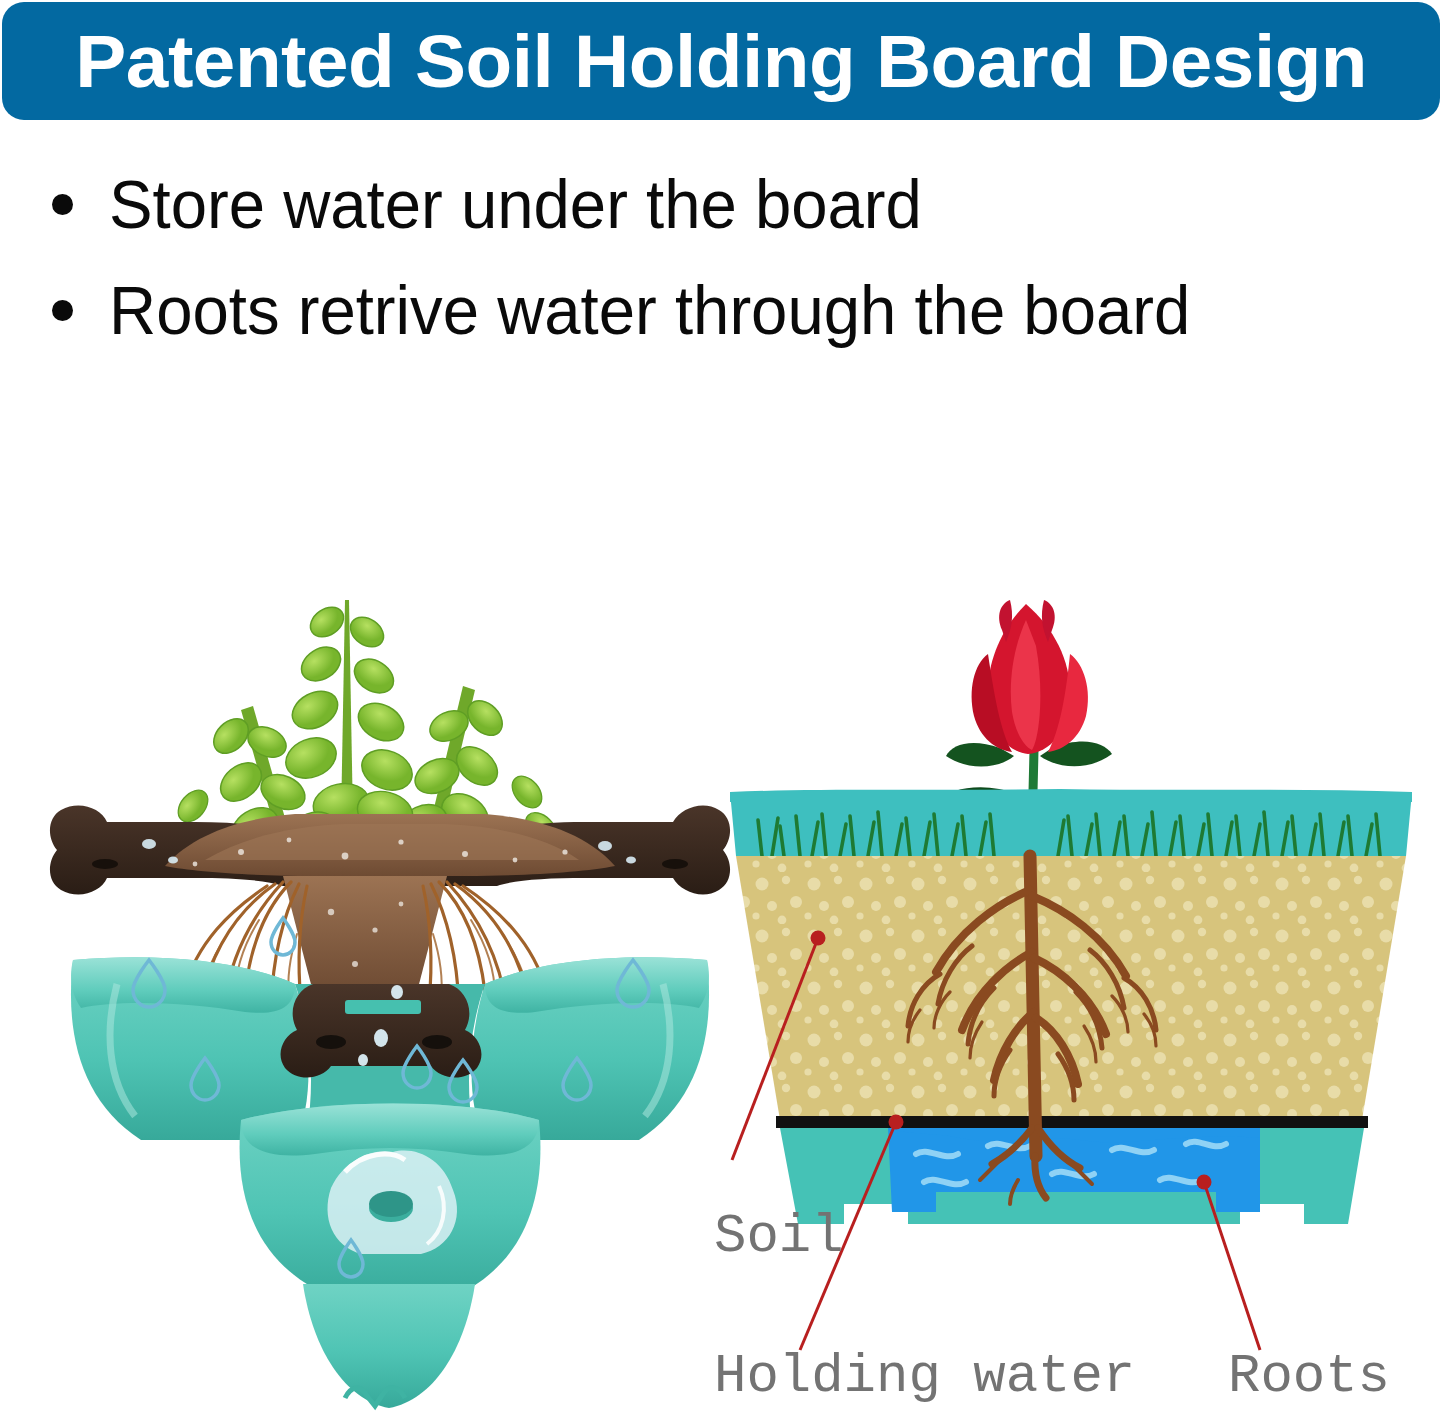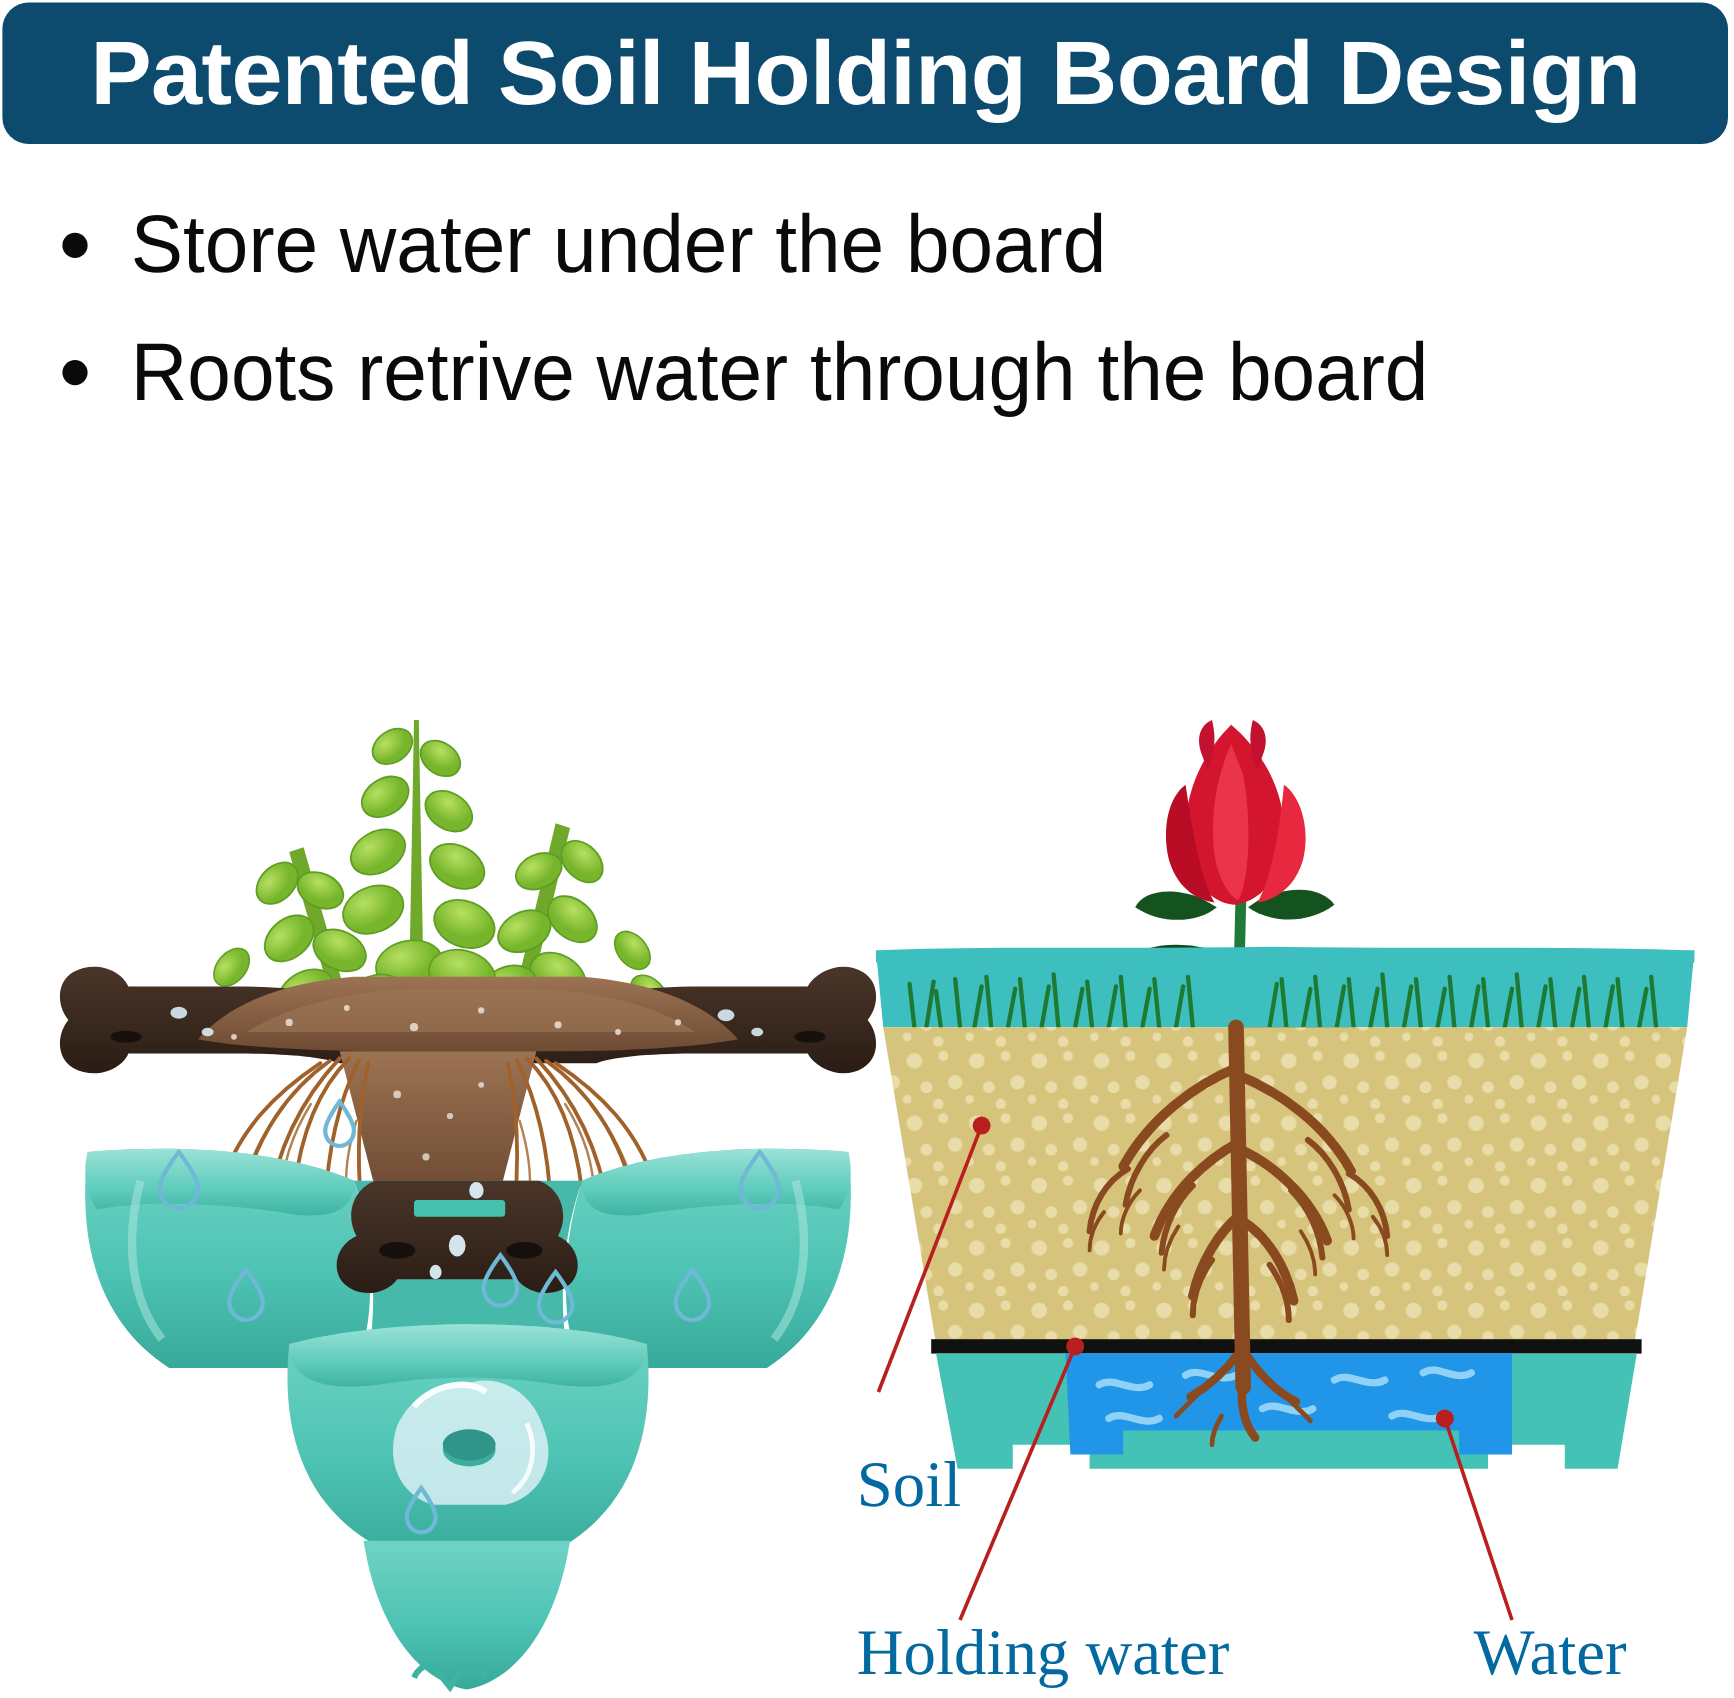--- a/index.html
+++ b/index.html
@@ -15,21 +15,21 @@
     position: relative;
   }
 
   
   .banner {
     position: absolute;
     left: 2px;
     top: 2px;
     width: 1438px;
     height: 118px;
-    background: #0c4a6e;
+    background: #0369a1;
     border-radius: 22px;
     display: flex;
     align-items: center;
     justify-content: center;
     box-sizing: border-box;
   }
   .banner-title {
     color: #ffffff;
     font-family: "Liberation Sans Narrow", "Liberation Sans", sans-serif;
     font-weight: bold;
@@ -92,23 +92,23 @@
     top: 0px;
     width: 745px;
     height: 855px;
   }
 
   svg { display: block; overflow: visible; }
 
   
   .lbl {
     position: absolute;
-    font-family: Liberation Serif, serif;
+    font-family: Liberation Mono, monospace;
     font-size: 54px;
-    color: #0369a1;
+    color: #737373;
     white-space: nowrap;
     line-height: 1;
   }
   .lbl-soil   { left: 714px; top: 1210px; }
   .lbl-board  { left: 714px; top: 1350px; }
   .lbl-water  { left: 1228px; top: 1350px; }
 </style>
 </head>
 <body>
 
@@ -556,13 +556,13 @@
         <path d="M560 790 L504 622"></path>
         <circle cx="504" cy="622" r="7.5" fill="#B81F1F" stroke="none"></circle>
       </g>
     </svg>
   </div>
 
 </div>
 
 <div class="lbl lbl-soil">Soil</div>
 <div class="lbl lbl-board">Holding water</div>
-<div class="lbl lbl-water">Water</div>
+<div class="lbl lbl-water">Roots</div>
 
 </body></html>

